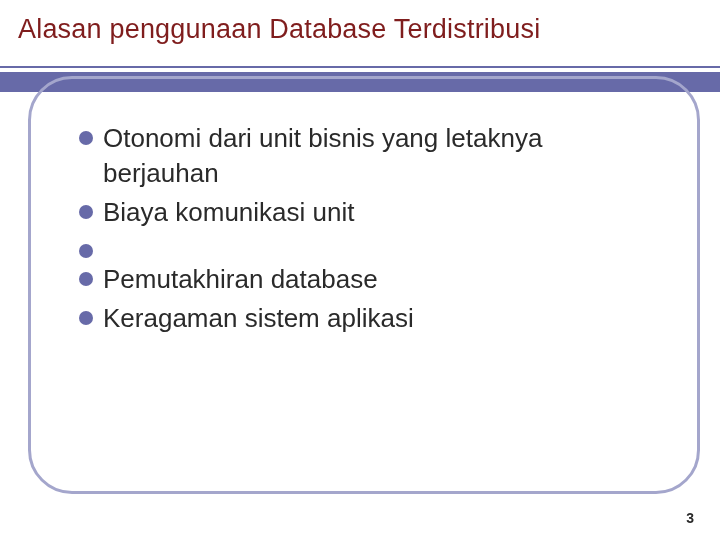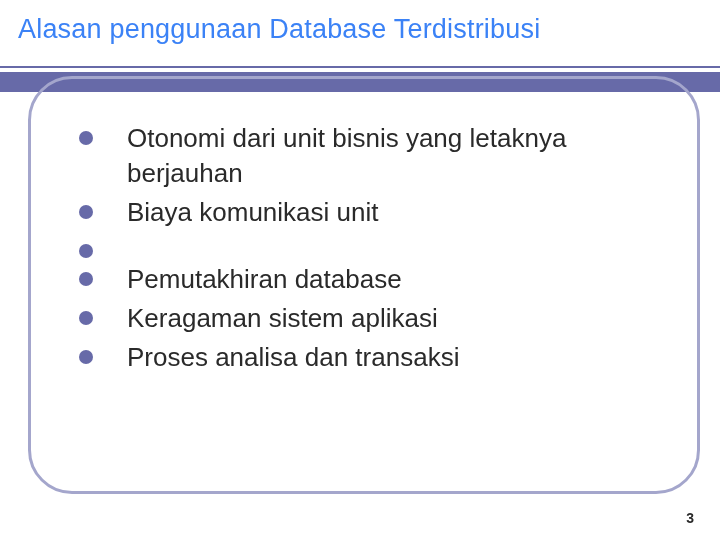--- a/index.html
+++ b/index.html
@@ -10,21 +10,21 @@
     font-family: Arial, Helvetica, sans-serif;
     position: relative;
     overflow: hidden;
   }
   .header {
     position: relative;
     padding: 14px 0 0 18px;
   }
   .title {
     font-size: 27px;
-    color: #3b82f6;
+    color: #7f1d1d;
     font-weight: normal;
     letter-spacing: 0.2px;
   }
   .divider-group {
     position: absolute;
     top: 66px;
     left: 0;
     right: 0;
   }
   .thin-line {
@@ -50,21 +50,20 @@
     background: transparent;
   }
   .bullet-list {
     list-style: none;
   }
   .bullet-item {
     display: flex;
     align-items: flex-start;
     margin-bottom: 4px;
     line-height: 1.35;
-    gap: 24px;
   }
   .bullet-dot {
     flex: 0 0 auto;
     width: 14px;
     height: 14px;
     border-radius: 50%;
     background: #676aa8;
     margin-top: 10px;
     margin-right: 10px;
   }
@@ -107,20 +106,16 @@
       <span class="bullet-dot"></span>
     </li>
     <li class="bullet-item">
       <span class="bullet-dot"></span>
       <span class="bullet-text">Pemutakhiran database</span>
     </li>
     <li class="bullet-item">
       <span class="bullet-dot"></span>
       <span class="bullet-text">Keragaman sistem aplikasi</span>
     </li>
-    <li class="bullet-item">
-      <span class="bullet-dot"></span>
-      <span class="bullet-text">Proses analisa dan transaksi</span>
-    </li>
   </ul>
 </div>
 
 <div class="page-num">3</div>
 
 </body></html>

